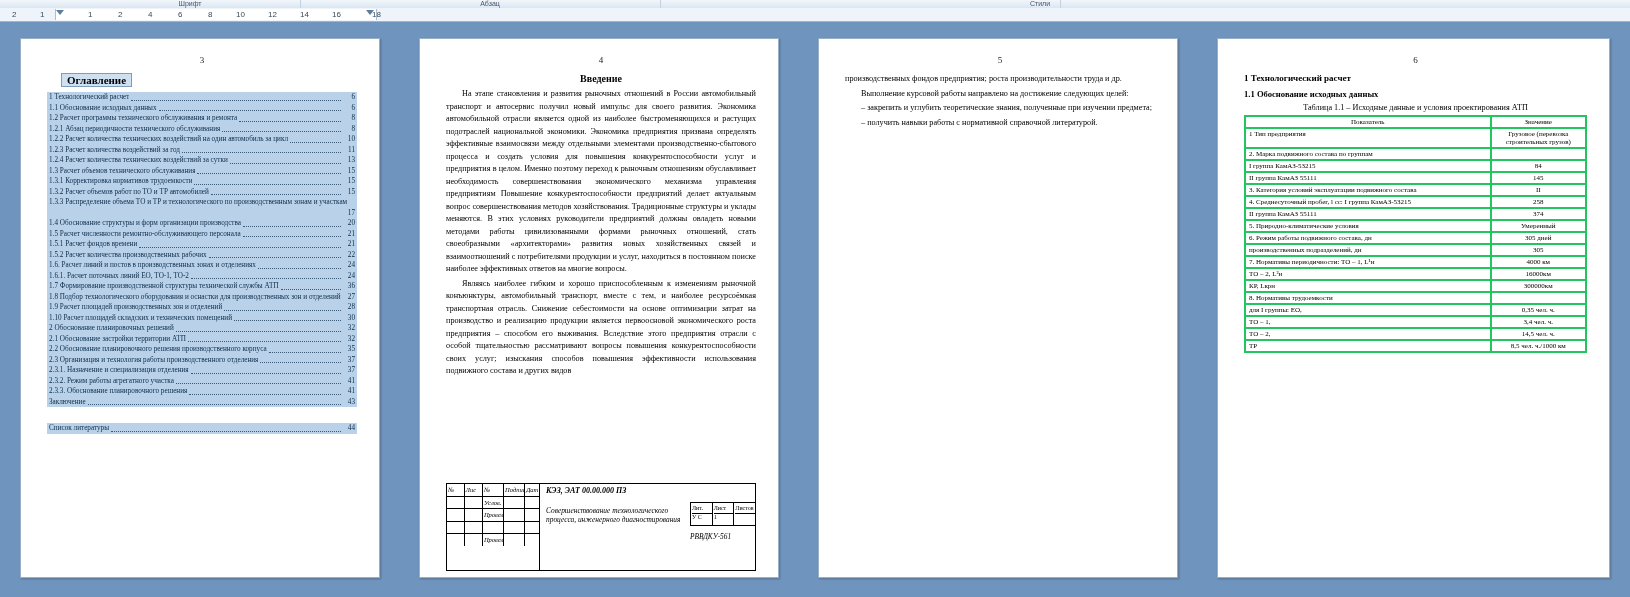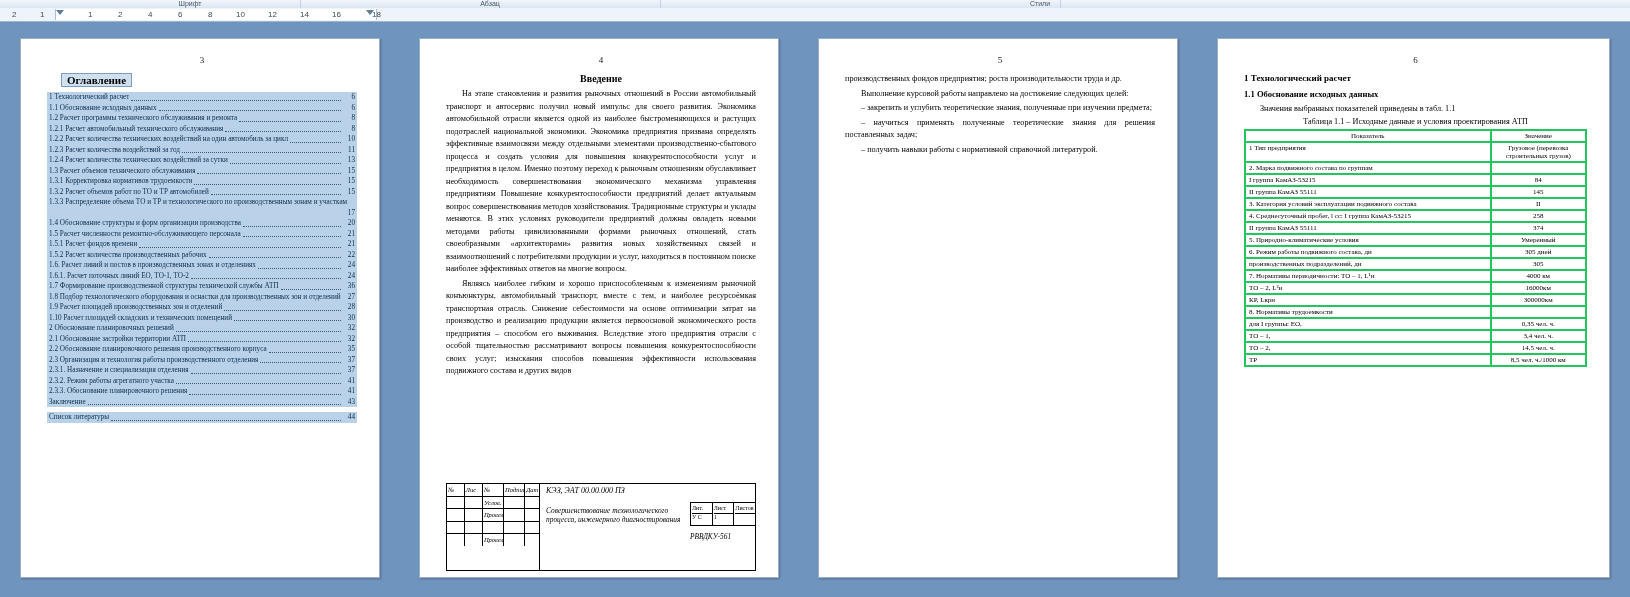--- a/index.html
+++ b/index.html
@@ -90,21 +90,21 @@
   .stamp .col1 .hrow{display:flex;height:11.5px;border-bottom:1px solid #000;}
   .stamp .col1 .hrow:last-child{border-bottom:none;}
   .stamp .col1 .hrow div{
     border-right:1px solid #000;height:100%;line-height:11.5px;
     padding-left:1px;font-style:italic;overflow:hidden;
   }
   .stamp .col1 .hrow div:last-child{border-right:none;}
   .c-a{width:17px}.c-b{width:18px}.c-c{width:21px}.c-d{width:21px}.c-e{width:14px}
   .stamp .col2{flex:1;position:relative;}
   .stamp .code{
-    position:absolute;left:6px;top:2px;font-weight:normal;font-style:italic;
+    position:absolute;left:6px;top:2px;font-weight:bold;font-style:italic;
     font-size:8px;
   }
   .stamp .ttl{
     position:absolute;left:6px;top:22px;width:135px;font-style:italic;
     font-size:7.4px;line-height:9px;
   }
   .stamp .mini{
     position:absolute;left:150px;top:18px;width:64px;height:22px;
     border:1px solid #000;display:flex;
   }
@@ -171,21 +171,21 @@
           <span class="t">1.1 Обоснование исходных данных</span>
           <span class="dots"></span>
           <span class="p">6</span>
         </div>
       <div class="toc-row">
           <span class="t">1.2 Расчет программы технического обслуживания и ремонта</span>
           <span class="dots"></span>
           <span class="p">8</span>
         </div>
       <div class="toc-row">
-          <span class="t">1.2.1 Расчет автомобильный технического обслуживания</span>
+          <span class="t">1.2.1 Абзац периодичности технического обслуживания</span>
           <span class="dots"></span>
           <span class="p">8</span>
         </div>
       <div class="toc-row">
           <span class="t">1.2.2 Расчет количества технических воздействий на один автомобиль за цикл</span>
           <span class="dots"></span>
           <span class="p">10</span>
         </div>
       <div class="toc-row">
           <span class="t">1.2.3 Расчет количества воздействий за год</span>
@@ -292,21 +292,21 @@
       <div class="toc-row">
           <span class="t">2.3.3. Обоснование планировочного решения</span>
           <span class="dots"></span>
           <span class="p">41</span>
         </div>
       <div class="toc-row">
           <span class="t">Заключение</span>
           <span class="dots"></span>
           <span class="p">43</span>
         </div>
-      <div class="toc-row" style="margin-top:5px">
+      <div class="toc-row" style="margin-top:16px">
           <span class="t">Список литературы</span>
           <span class="dots"></span>
           <span class="p">44</span>
         </div>
     </div>
   </div>
 </div>
 
 <div class="page" style="left:419px">
   <div class="inner">
@@ -375,31 +375,29 @@
     </div>
   </div>
 </div>
 
 <div class="page p3" style="left:818px">
   <div class="inner">
     <div class="pnum">5</div>
     <p class="para" style="text-indent:0">производственных фондов предприятия; роста производительности труда и др.</p>
     <p class="para">Выполнение курсовой работы направлено на достижение следующих целей:</p>
     <p class="para">– закрепить и углубить теоретические знания, полученные при изучении предмета;</p>
-    <p class="para">– научиться применять полученные теоретические знания для решения поставленных задач;</p>
     <p class="para">– получить навыки работы с нормативной справочной литературой.</p>
   </div>
 </div>
 
 <div class="page" style="left:1217px;width:393px">
   <div class="inner">
     <div class="pnum">6</div>
     <div class="h-l">1 Технологический расчет</div>
     <div class="h-l2">1.1 Обоснование исходных данных</div>
-    <p class="cap">Значения выбранных показателей приведены в табл. 1.1</p>
     <div class="tcap">Таблица 1.1 – Исходные данные и условия проектирования АТП</div>
     <table class="tb">
       <tbody>
           <tr>
         <td class="hd" style="width:72%">Показатель</td>
         <td class="hd">Значение</td>
       </tr>
       <tr>
             <td>1 Тип предприятия</td>
             <td class="c">Грузовое (перевозка строительных грузов)</td>

